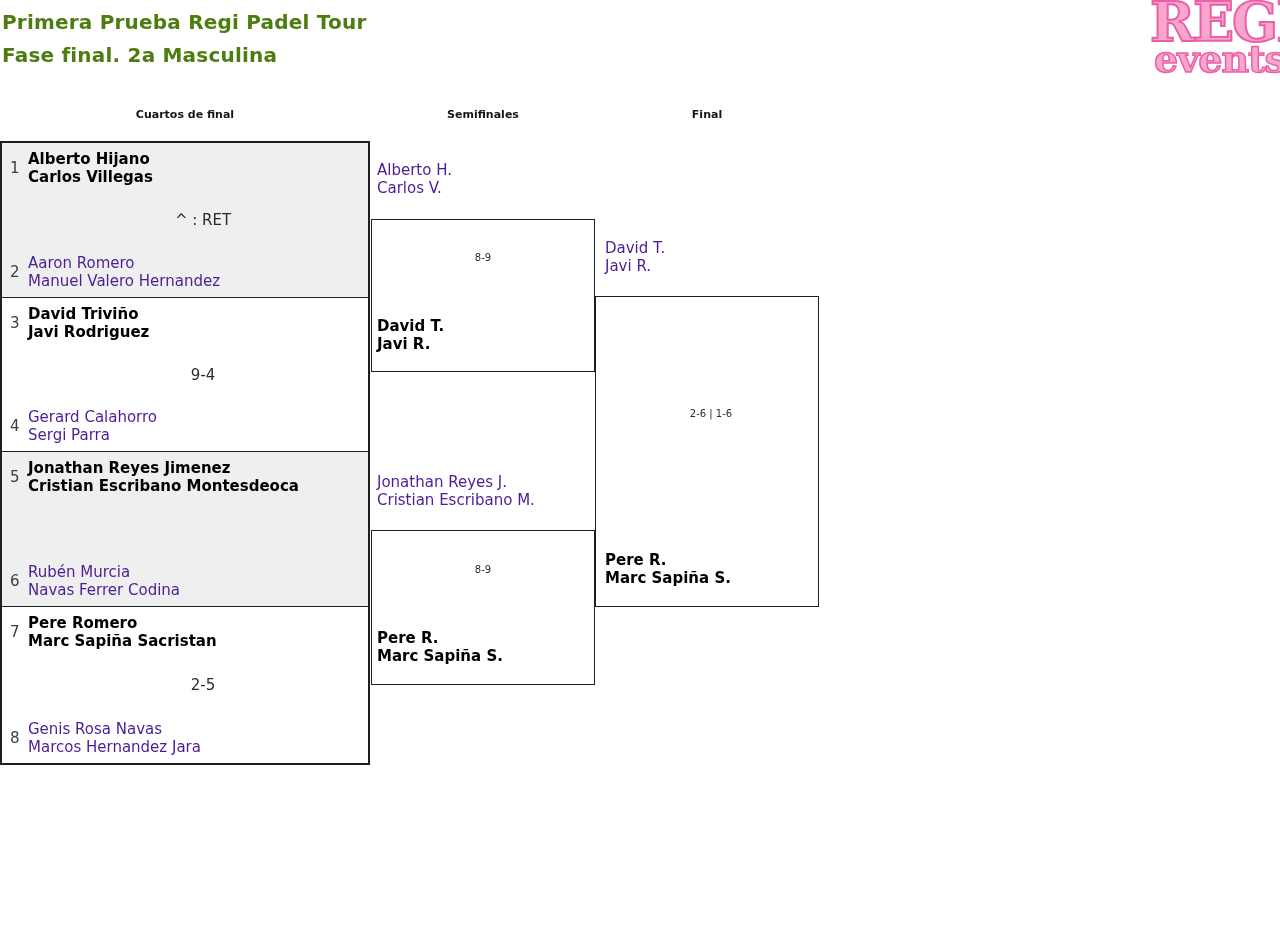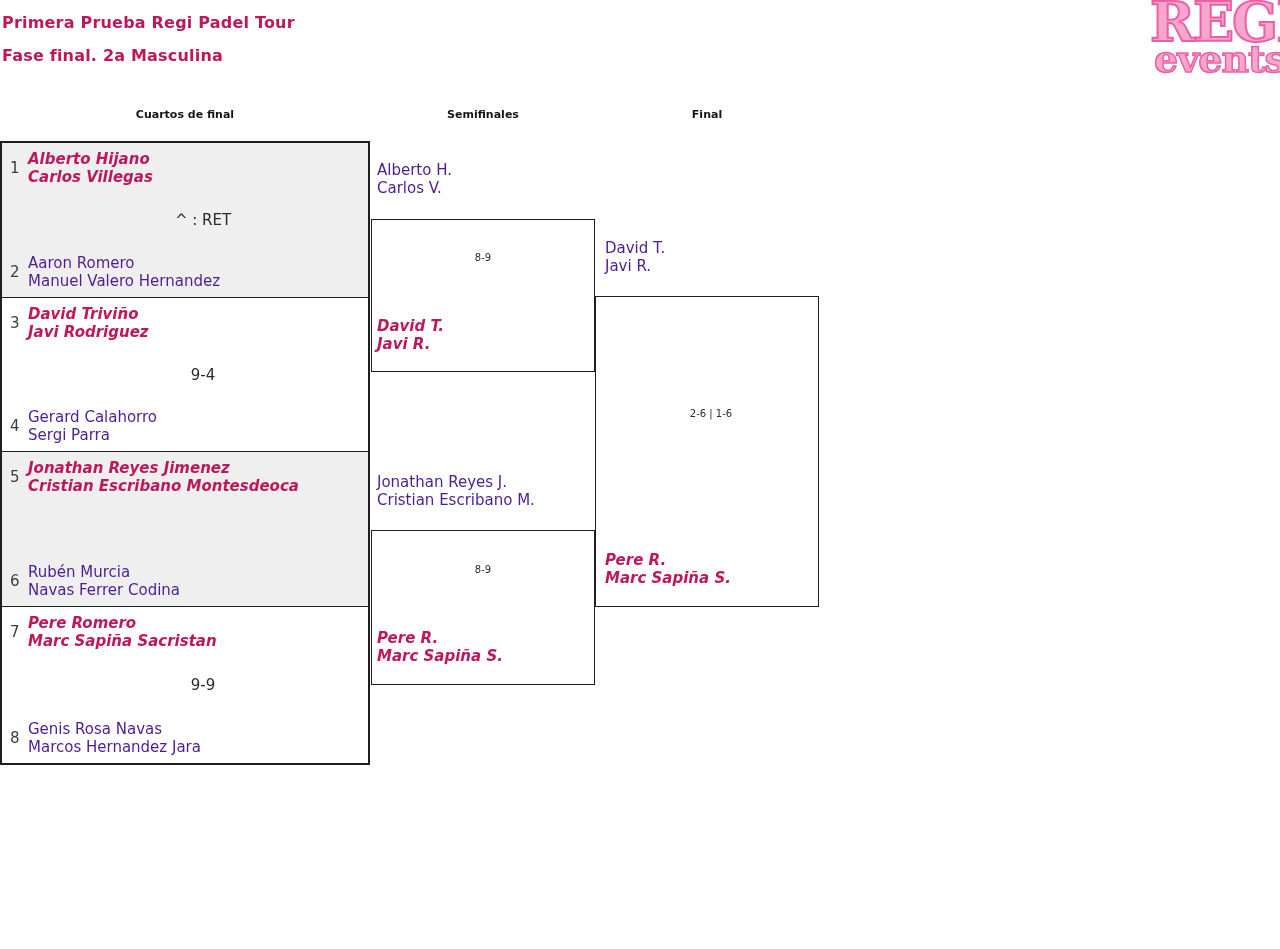--- a/index.html
+++ b/index.html
@@ -3,22 +3,22 @@
 <meta charset="utf-8">
 <style>
   * { margin:0; padding:0; box-sizing:border-box; }
   html,body { background:#ffffff; }
   .page {
     position:relative; width:1280px; height:949px; overflow:hidden;
     background:#ffffff; font-family:"DejaVu Sans", sans-serif; color:#2e2e2e;
   }
 
   
-  .title { position:absolute; left:2px; top:6px; font-size:16px; font-weight:700;
-           line-height:33px; color:#be185d; letter-spacing:0.2px; }
+  .title { position:absolute; left:2px; top:6px; font-size:20px; font-weight:700;
+           line-height:33px; color:#4d7c0f; letter-spacing:0.2px; }
 
   
   .logo { position:absolute; left:1150px; top:-8px; white-space:nowrap;
           font-family:"DejaVu Serif", serif; font-weight:700; }
   .logo-main { font-size:54px; line-height:60px; letter-spacing:-2px;
                color:#f7a6ce; -webkit-text-stroke:2px #ec5fa6; }
   .logo-sub  { font-size:38px; line-height:38px; margin-top:-12px; margin-left:4px;
                letter-spacing:-1px; color:#f7a6ce; -webkit-text-stroke:1.5px #ec5fa6; }
 
   
@@ -35,21 +35,21 @@
   .qf-block { position:relative; width:100%; }
   .qf-block + .qf-block { border-top:1px solid #1f1f1f; }
   .qf-block.shaded { background:#efefef; }
   .b1 { height:154px; } .b2 { height:154px; } .b3 { height:155px; } .b4 { flex:1; }
 
   .team { position:absolute; left:8px; display:flex; align-items:center; gap:5px; }
   .team.top { top:7px; } .team.bottom { bottom:7px; }
   .seed { width:13px; font-size:15px; color:#3d3d3d; text-align:left; flex:none; }
   .names { display:flex; flex-direction:column; }
   .nline { font-size:15px; line-height:18px; color:#4c1d95; white-space:nowrap; }
-  .winner .nline { font-weight:700; color:#be185d;font-style:italic; }
+  .winner .nline { font-weight:700; color:#000000; }
 
   .qf-score { position:absolute; left:0; right:0; top:50%; margin-top:-9px;
               text-align:center; font-size:15px; line-height:18px; color:#2b2b2b;padding-left:36px; }
 
   
   .box { position:absolute; border:1px solid #1f1f1f; background:transparent; }
   .sf1-box { left:371px; top:219px; width:224px; height:153px; }
   .sf2-box { left:371px; top:530px; width:224px; height:155px; }
   .f-box   { left:595px; top:296px; width:224px; height:311px; }
 
@@ -143,21 +143,21 @@
     </div>
 
     <div class="qf-block b4">
       <div class="team top winner">
         <span class="seed">7</span>
         <span class="names">
           <span class="nline">Pere Romero</span>
           <span class="nline">Marc Sapiña Sacristan</span>
         </span>
       </div>
-      <div class="qf-score">9-9</div>
+      <div class="qf-score">2-5</div>
       <div class="team bottom">
         <span class="seed">8</span>
         <span class="names">
           <span class="nline">Genis Rosa Navas</span>
           <span class="nline">Marcos Hernandez Jara</span>
         </span>
       </div>
     </div>
 
   </div>

